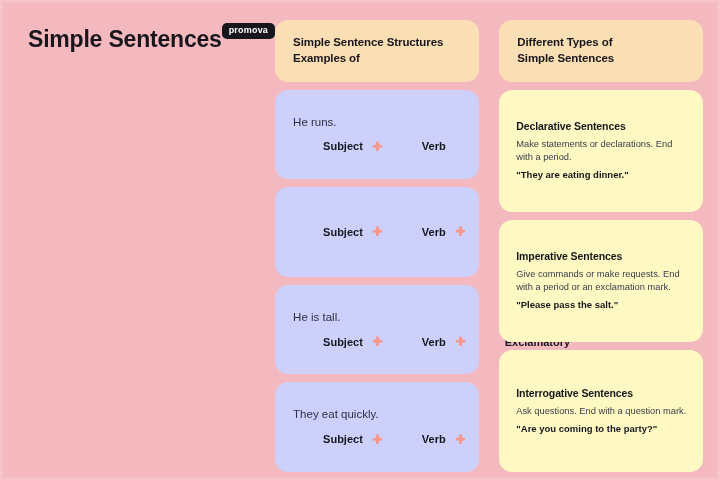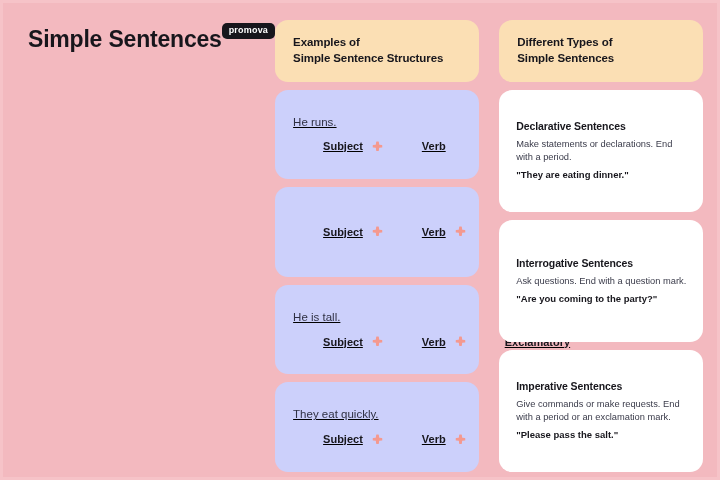--- a/index.html
+++ b/index.html
@@ -96,21 +96,20 @@
   .struct-card {
     background: #ccd0fb;
     border-radius: 13px;
     padding: 13px 18px 14px 18px;
     flex: 1 1 0;
     display: flex;
     flex-direction: column;
     justify-content: center;
     gap: 11px;
     min-height: 0;
-    text-decoration: underline;
   }
 
   .struct-example {
     font-size: 11.5px;
     color: #2f3043;
     line-height: 1.2;
   }
 
   .formula {
     display: flex;
@@ -128,21 +127,21 @@
 
   .plus-icon {
     display: block;
     width: 11px;
     height: 11px;
     flex: 0 0 auto;
   }
 
   
   .type-card {
-    background: #ffffff;
+    background: #fef9c3;
     border-radius: 13px;
     padding: 12px 16px 12px 17px;
     flex: 1 1 0;
     display: flex;
     flex-direction: column;
     justify-content: center;
     gap: 5px;
     min-height: 0;
   }
 
@@ -177,22 +176,22 @@
   <div class="topbar">
     <div class="page-title">Simple Sentences</div>
     <div class="logo">promova</div>
   </div>
 
   <div class="columns">
 
     <div class="column">
 
       <div class="col-head">
+        <div class="col-head-line">Simple Sentence Structures</div>
         <div class="col-head-line">Examples of</div>
-        <div class="col-head-line">Simple Sentence Structures</div>
       </div>
 
       <div class="struct-card">
         <div class="struct-example">He runs.</div>
         <div class="formula">
           <span class="formula-term">Subject</span>
           <svg class="plus-icon" viewBox="0 0 11 11">
               <path d="M4.6 0.5h1.8c.2 0 .4.2.45.45L7.1 3.3c.02.2.15.33.35.35l2.35.25c.25.05.45.25.45.45v1.8c0 .2-.2.4-.45.45L7.45 6.85c-.2.02-.33.15-.35.35L6.85 9.55c-.05.25-.25.45-.45.45H4.6c-.2 0-.4-.2-.45-.45L3.9 7.2c-.02-.2-.15-.33-.35-.35L1.2 6.6C.95 6.55.75 6.35.75 6.15V4.35c0-.2.2-.4.45-.45L3.55 3.65c.2-.02.33-.15.35-.35L4.15.95C4.2.7 4.4.5 4.6.5z" fill="#f4998f"></path>
             </svg>
           <span class="formula-term">Verb</span>
@@ -252,28 +251,28 @@
         <div class="col-head-line">Simple Sentences</div>
       </div>
 
       <div class="type-card">
         <div class="type-title">Declarative Sentences</div>
         <div class="type-desc">Make statements or declarations. End with a period.</div>
         <div class="type-example">"They are eating dinner."</div>
       </div>
 
       <div class="type-card">
+        <div class="type-title">Imperative Sentences</div>
+        <div class="type-desc">Give commands or make requests. End with a period or an exclamation mark.</div>
+        <div class="type-example">"Please pass the salt."</div>
+      </div>
+
+      <div class="type-card">
         <div class="type-title">Interrogative Sentences</div>
         <div class="type-desc">Ask questions. End with a question mark.</div>
         <div class="type-example">"Are you coming to the party?"</div>
       </div>
 
-      <div class="type-card">
-        <div class="type-title">Imperative Sentences</div>
-        <div class="type-desc">Give commands or make requests. End with a period or an exclamation mark.</div>
-        <div class="type-example">"Please pass the salt."</div>
-      </div>
-
 
     </div>
 
   </div>
 </div>
 
 </body></html>

